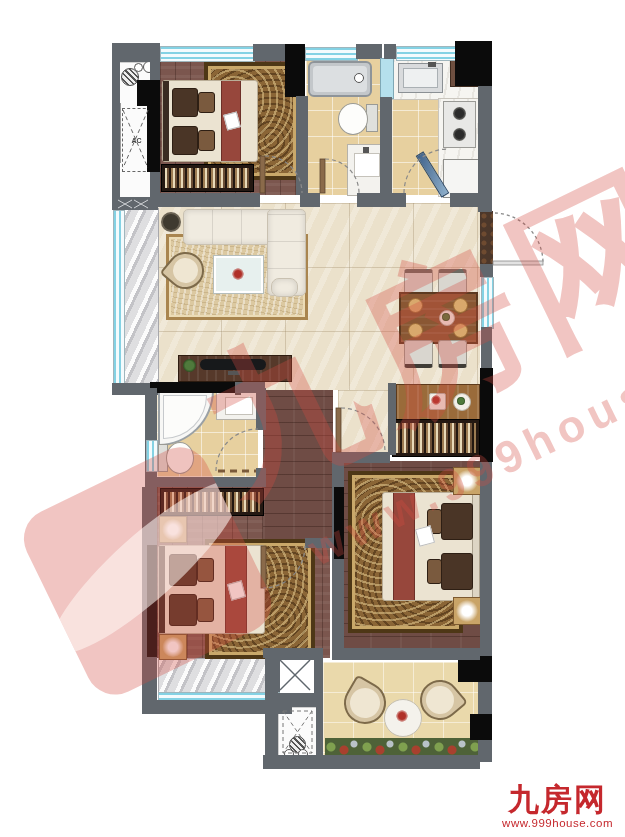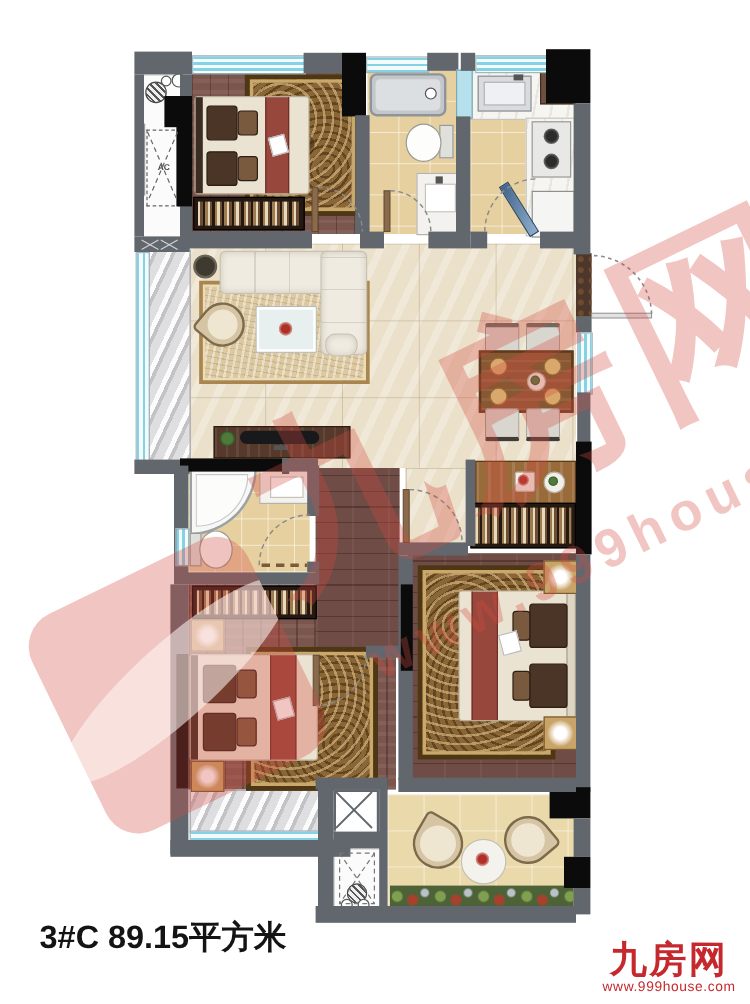--- a/index.html
+++ b/index.html
@@ -391,19 +391,18 @@
     <line x1="134" y1="200" x2="148" y2="208" stroke="#cfd2d5" stroke-width="1"></line>
     <line x1="148" y1="200" x2="134" y2="208" stroke="#cfd2d5" stroke-width="1"></line>
   </svg>
 
   <div class="watermark">
     <div class="wm-mark"></div>
     <div class="wm-text">九房网</div>
     <div class="wm-url">www.999house.com</div>
   </div>
 
-  <div class="area-label">3#C 89.15平方米</div>
   <div class="brand">
     <div class="brand-name">九房网</div>
     <div class="brand-url">www.999house.com</div>
   </div>
 
 </div>
 
 </body></html>

